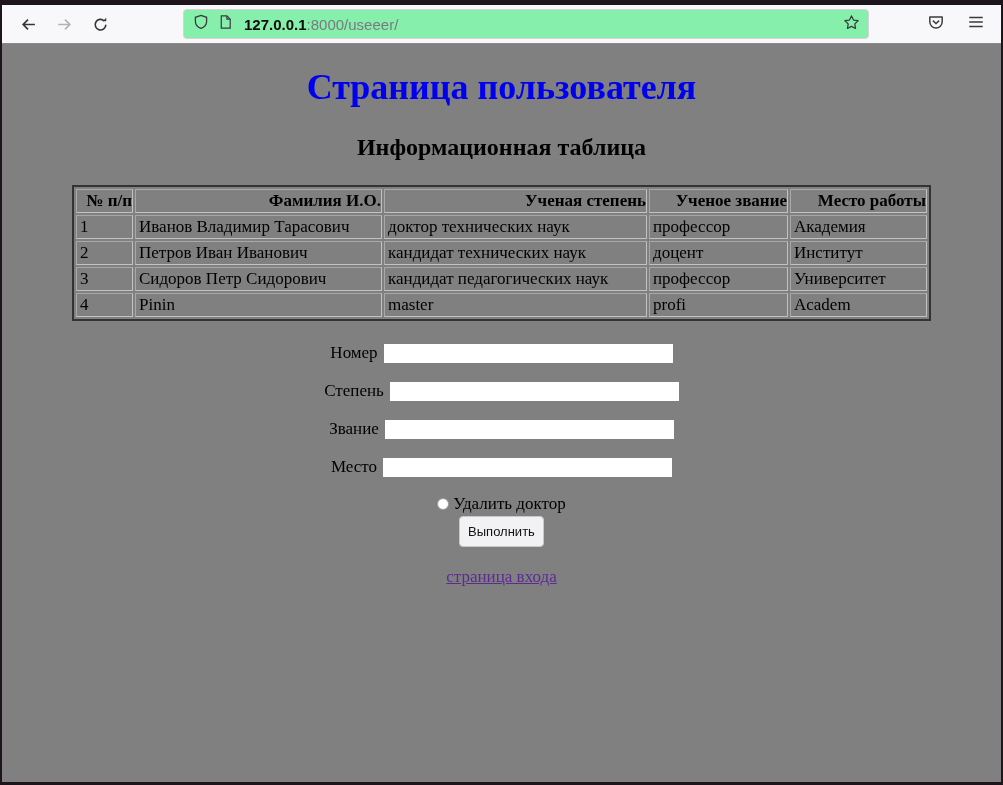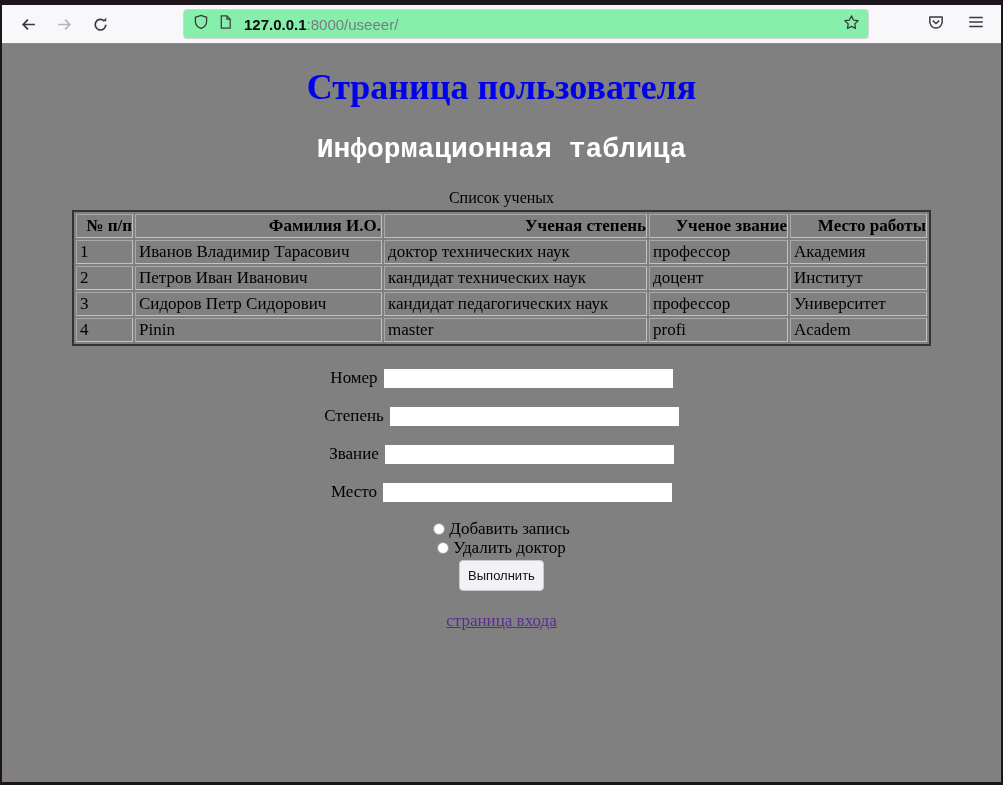--- a/index.html
+++ b/index.html
@@ -15,21 +15,21 @@
   .urlbar .idbox{display:flex;align-items:center;gap:9px;margin-right:11px;}
   .url-text{font-size:15px;color:#7a7a7e;white-space:nowrap;}
   .url-text .host{color:#0c0c0d;font-weight:600;}
   .star-btn{margin-left:auto;width:26px;height:26px;display:flex;align-items:center;justify-content:center;cursor:pointer;}
   .right-icons{display:flex;align-items:center;gap:14px;margin-left:auto;padding-right:12px;}
   .tool-ic{width:26px;height:26px;display:flex;align-items:center;justify-content:center;cursor:pointer;}
 
   
   .viewport{height:738px;background:#808080;font-family:"Liberation Serif","DejaVu Serif",serif;color:#000;}
   .page-title{margin:0;padding-top:22px;text-align:center;font-size:36px;font-weight:bold;color:#0000ee;}
-  .page-subtitle{margin:0;padding-top:26px;text-align:center;font-size:28px;font-weight:bold;color:#ffffff;font-family:Liberation Mono, monospace;}
+  .page-subtitle{margin:0;padding-top:26px;text-align:center;font-size:24px;font-weight:bold;color:#000000;}
 
   table.data{margin:24px auto 0 auto;border-collapse:separate;border-spacing:2px;border:2px solid #333333;font-size:17px;background:#808080;}
   table.data caption{font-size:16px;padding-bottom:3px;color:#000;}
   table.data th{border:1px solid #c2c2c2;border-top-color:#a8a8a8;border-left-color:#a8a8a8;padding:0 0;height:22px;text-align:right;font-weight:bold;white-space:nowrap;}
   table.data td{border:1px solid #c2c2c2;border-top-color:#a8a8a8;border-left-color:#a8a8a8;padding:0 3px;height:22px;text-align:left;white-space:nowrap;}
 
   .form-area{margin-top:21px;}
   .form-row{text-align:center;font-size:17px;height:20px;margin-bottom:18px;}
   .form-row input{box-sizing:border-box;width:289px;height:19px;border:none;background:#ffffff;vertical-align:middle;margin-left:6px;font-family:"Liberation Serif","DejaVu Serif",serif;font-size:14px;}
   .form-row .fl{vertical-align:middle;}
@@ -113,21 +113,20 @@
         </span>
       </span>
     </div>
   </div>
 
   <div class="viewport">
     <h1 class="page-title">Страница пользователя</h1>
     <h2 class="page-subtitle">Информационная таблица</h2>
 
     <table class="data">
-      <caption>Список ученых</caption>
       <colgroup>
         <col style="width:57px">
           <col style="width:247px">
           <col style="width:263px">
           <col style="width:139px">
           <col style="width:137px">
       </colgroup>
       <thead>
         <tr>
             <th>№ п/п</th>
@@ -170,21 +169,20 @@
     </table>
 
     <div class="form-area">
       <div>
           <div class="form-row"><span class="fl">Номер</span><input type="text" style=""></div>
           <div class="form-row"><span class="fl">Степень</span><input type="text" style=""></div>
           <div class="form-row"><span class="fl">Звание</span><input type="text" style=""></div>
           <div class="form-row"><span class="fl">Место</span><input type="text" style=""></div>
         </div>
       <div>
-          <div class="radio-row"><input type="radio" name="op" style=""><span>Добавить запись</span></div>
           <div class="radio-row"><input type="radio" name="op" style=""><span>Удалить доктор</span></div>
         </div>
       <div class="btn-row">
         <button class="exec-btn">Выполнить</button>
       </div>
       <div class="link-row">
         <a>страница входа</a>
       </div>
     </div>
   </div>

